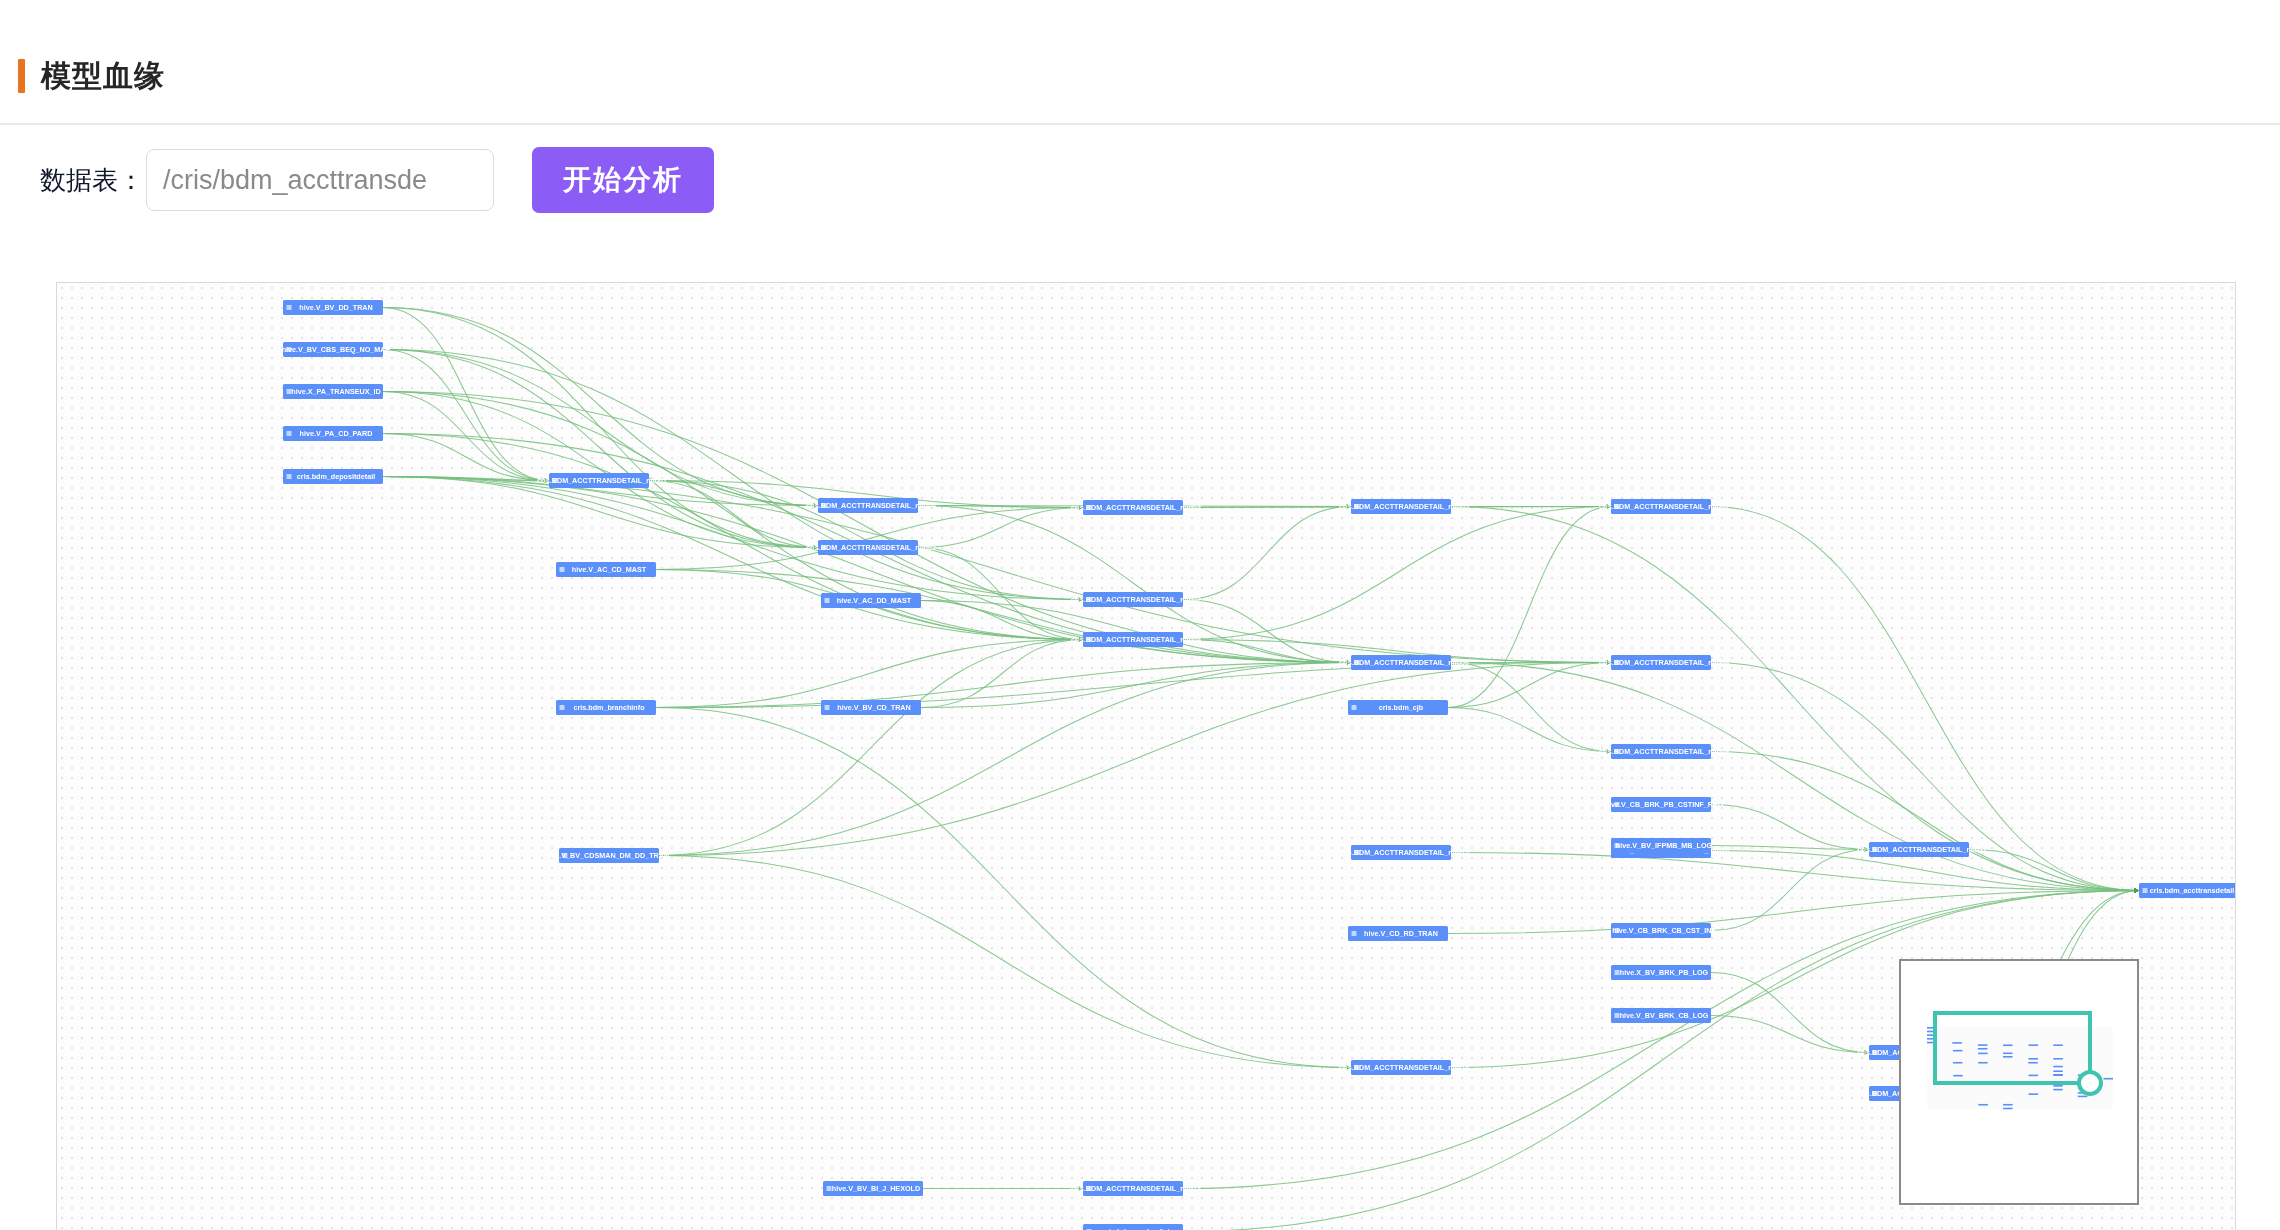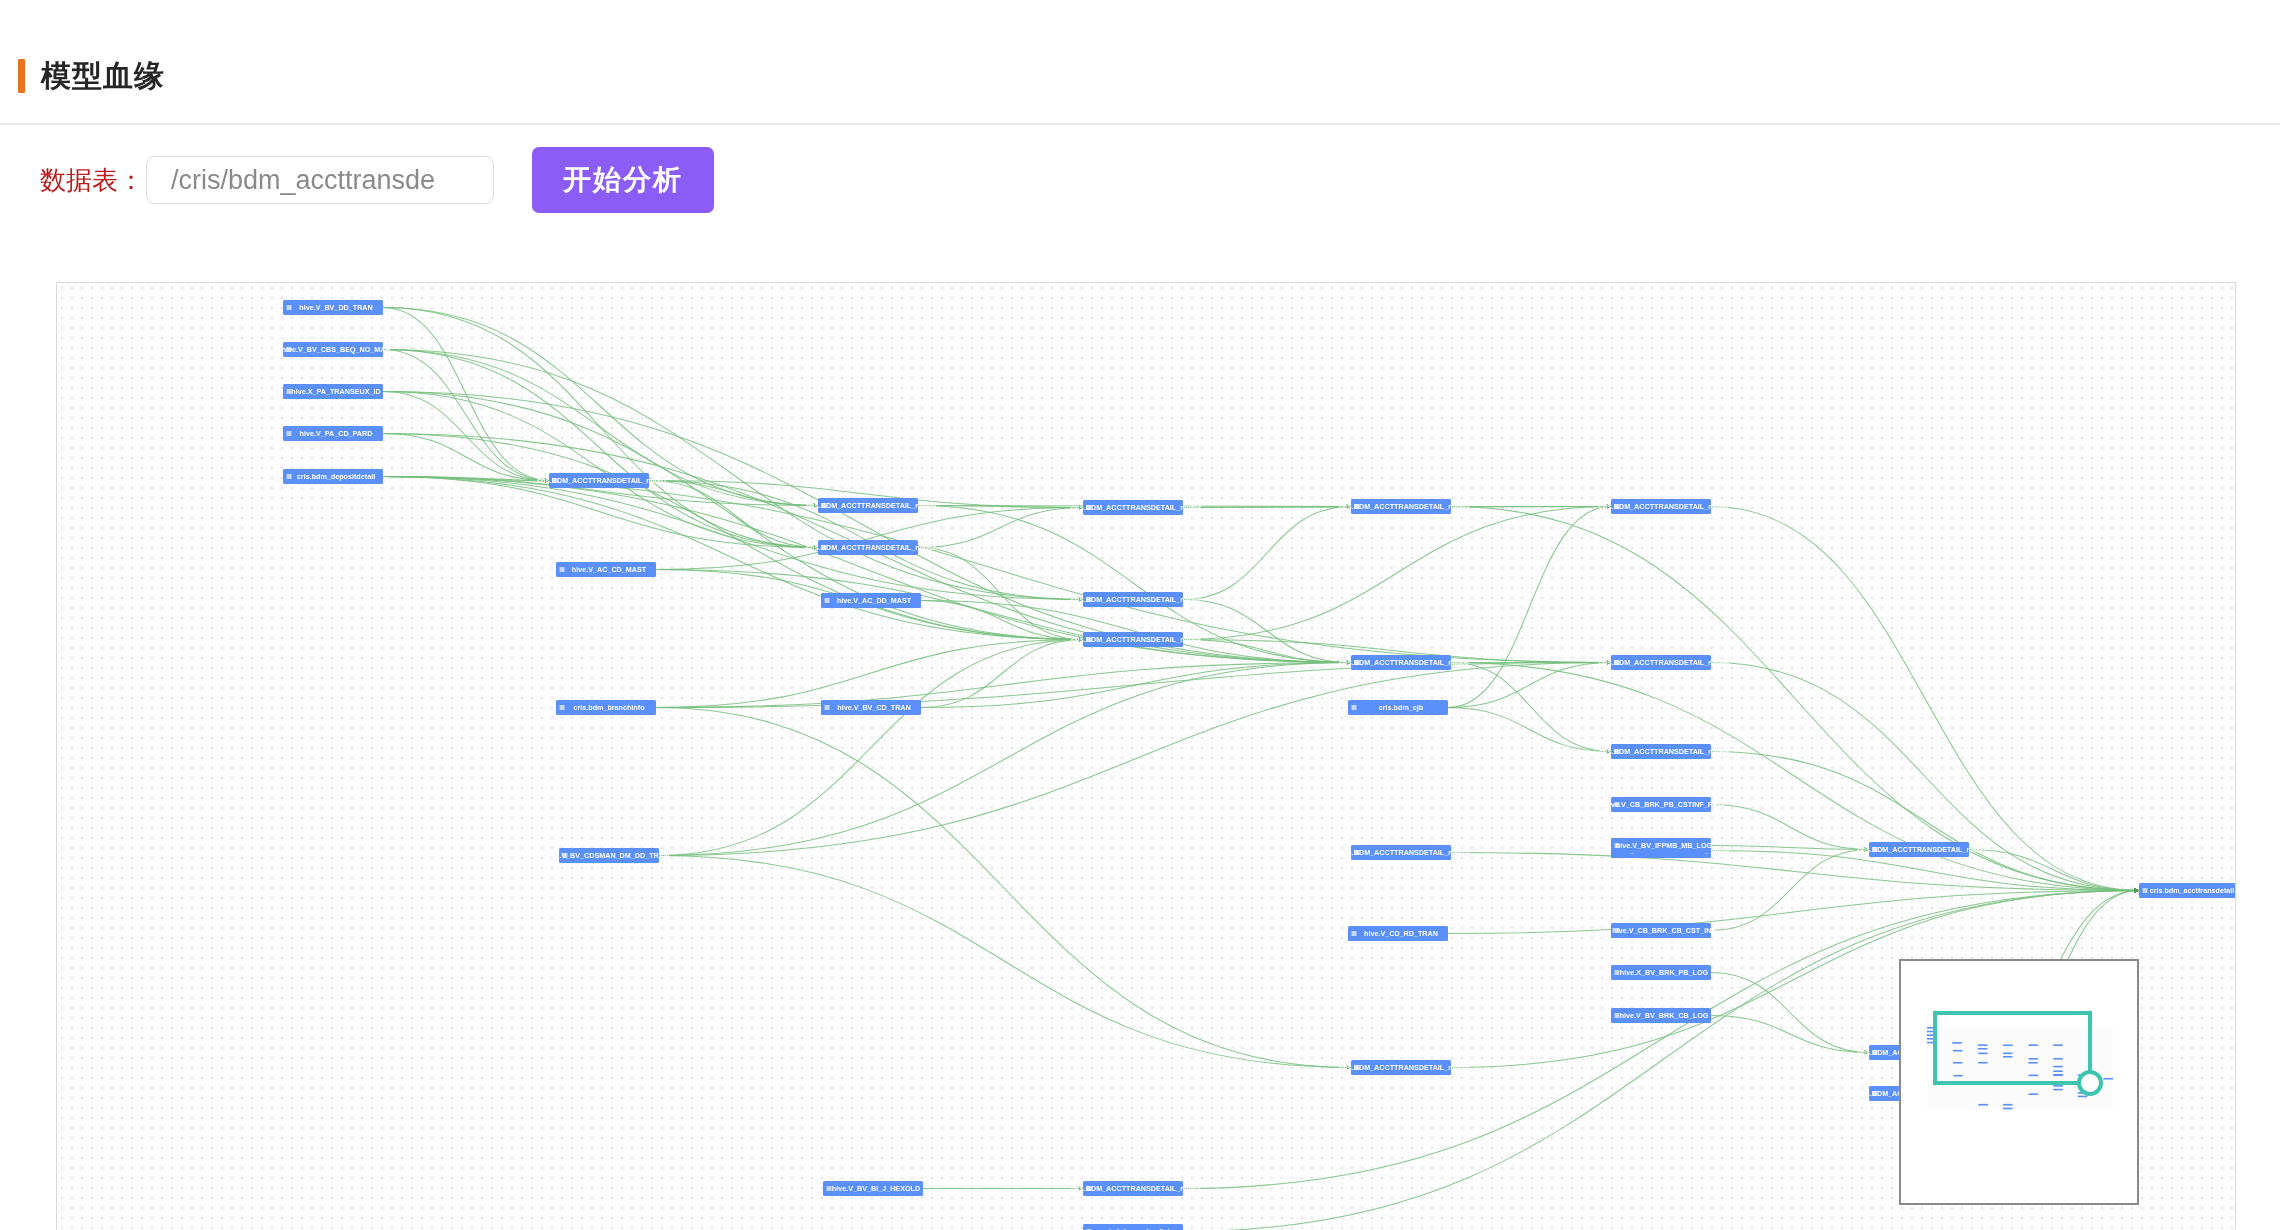--- a/index.html
+++ b/index.html
@@ -38,31 +38,31 @@
   
   .control-bar {
     height: 110px;
     display: flex;
     align-items: center;
     padding-left: 40px;
     box-sizing: border-box;
   }
   .field-label {
     font-size: 26px;
-    color: #b91c1c;
+    color: #0f172a;
     margin-right: 2px;
     white-space: nowrap;
   }
   .table-input {
     width: 348px;
-    height: 48px;
+    height: 62px;
     box-sizing: border-box;
     border: 1.5px solid #dcdcdc;
     border-radius: 8px;
-    padding: 0 24px;
+    padding: 0 16px;
     font-size: 27px;
     color: #8a8a8a;
     font-family: "Liberation Sans", "DejaVu Sans", sans-serif;
     background: #fff;
     outline: none;
   }
   .analyze-btn {
     margin-left: 38px;
     width: 182px;
     height: 66px;

